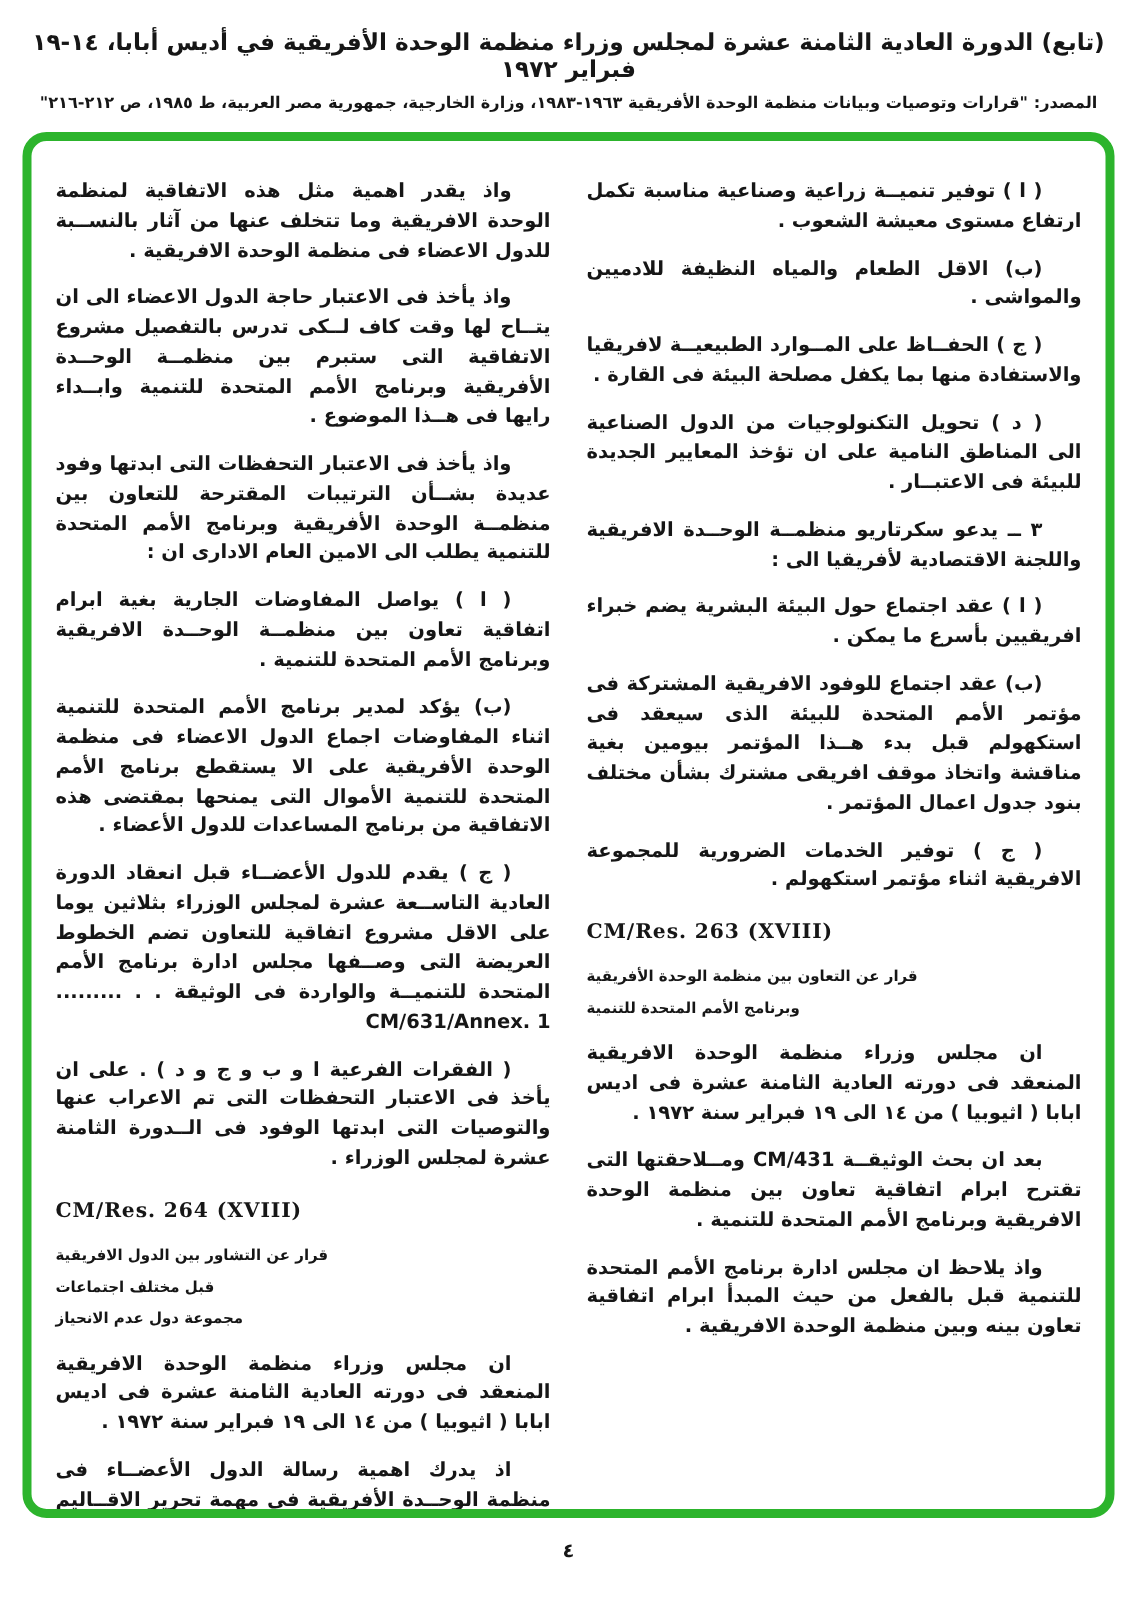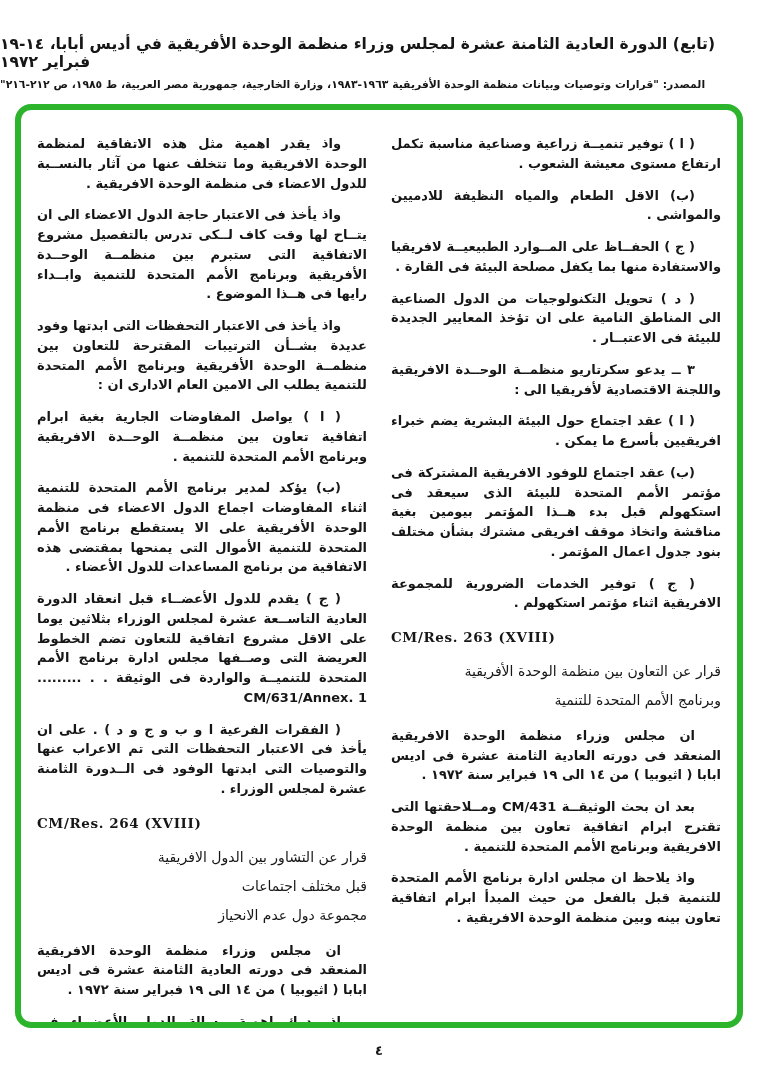--- a/index.html
+++ b/index.html
@@ -5,21 +5,21 @@
   :root { --accent: #2cb42c; --ink: #161616; }
   * { box-sizing: border-box; }
   html, body { margin: 0; padding: 0; }
   body {
     width: 758px; height: 1078px;
     background: #ffffff;
     color: var(--ink);
     font-family: "DejaVu Sans", sans-serif;
     overflow: hidden;
   }
-  .header { direction: rtl; text-align: left; padding-top: 35px; }
+  .header { direction: rtl; text-align: center; padding-top: 19px; }
   .doc-title { font-size: 15.5px; font-weight: bold; letter-spacing: 0; }
   .doc-source { font-size: 10.8px; font-weight: bold; margin-top: 7px; }
 
   .frame {
     margin: 13px 15px 0 15px;
     height: 924px;
     border: 6px solid var(--accent);
     border-radius: 16px;
     padding: 24px 16px 10px 16px;
     display: flex;
@@ -41,23 +41,23 @@
   .ref {
     direction: ltr;
     text-align: left;
     font-family: "DejaVu Serif", serif;
     font-weight: bold;
     font-size: 13.5px;
     letter-spacing: 0.6px;
     margin: 16px 0 12px 0;
   }
   .res-title {
-    font-size: 14px;
-    font-weight: normal;
-    text-align: right;
+    font-size: 10px;
+    font-weight: bold;
+    text-align: left;
     white-space: pre-line;
     line-height: 2.1;
     margin: 2px 0 10px 0;
   }
   .page-num {
     text-align: center;
     font-size: 13px;
     font-weight: bold;
     margin-top: 15px;
   }

